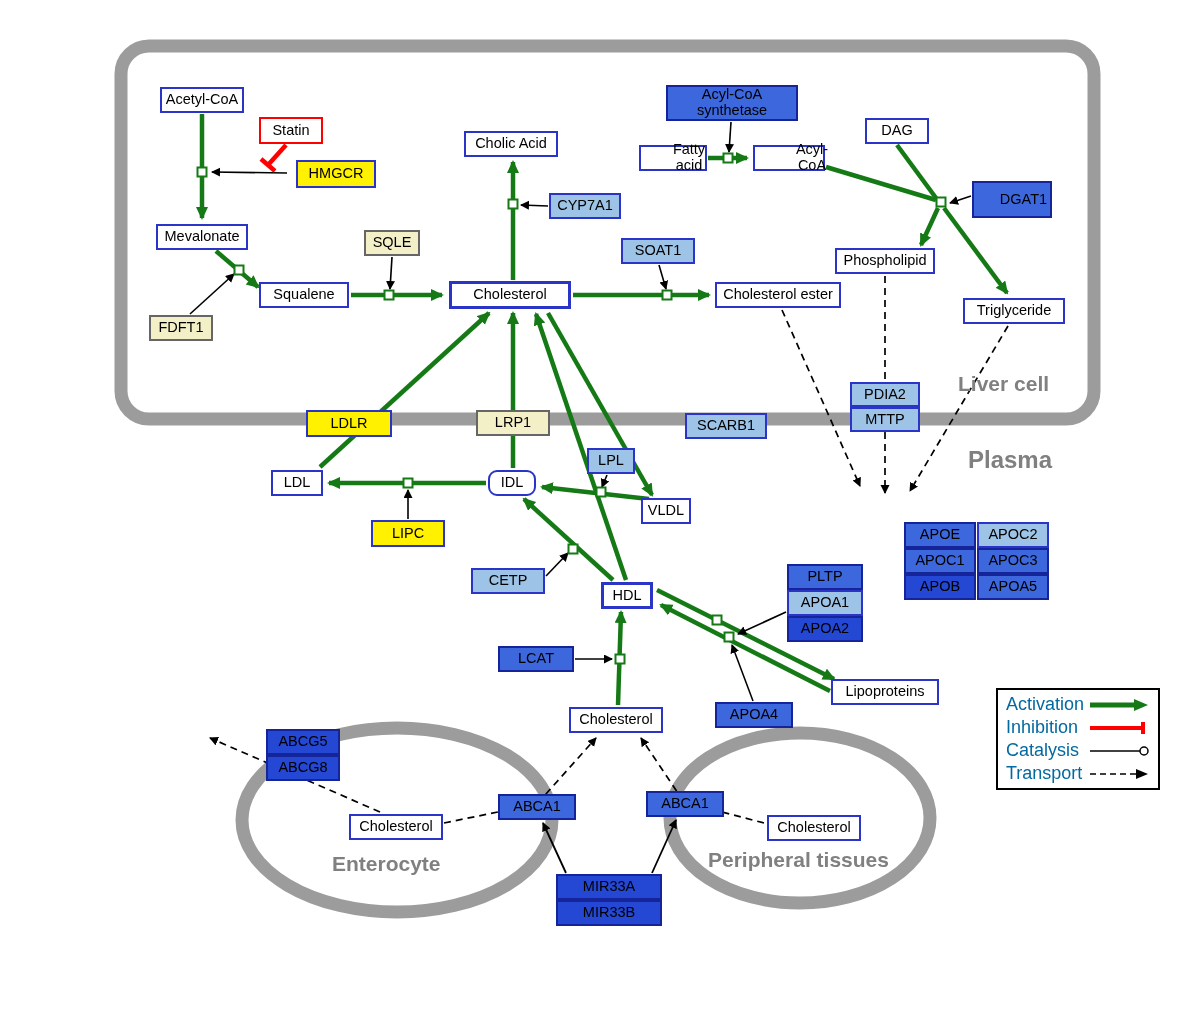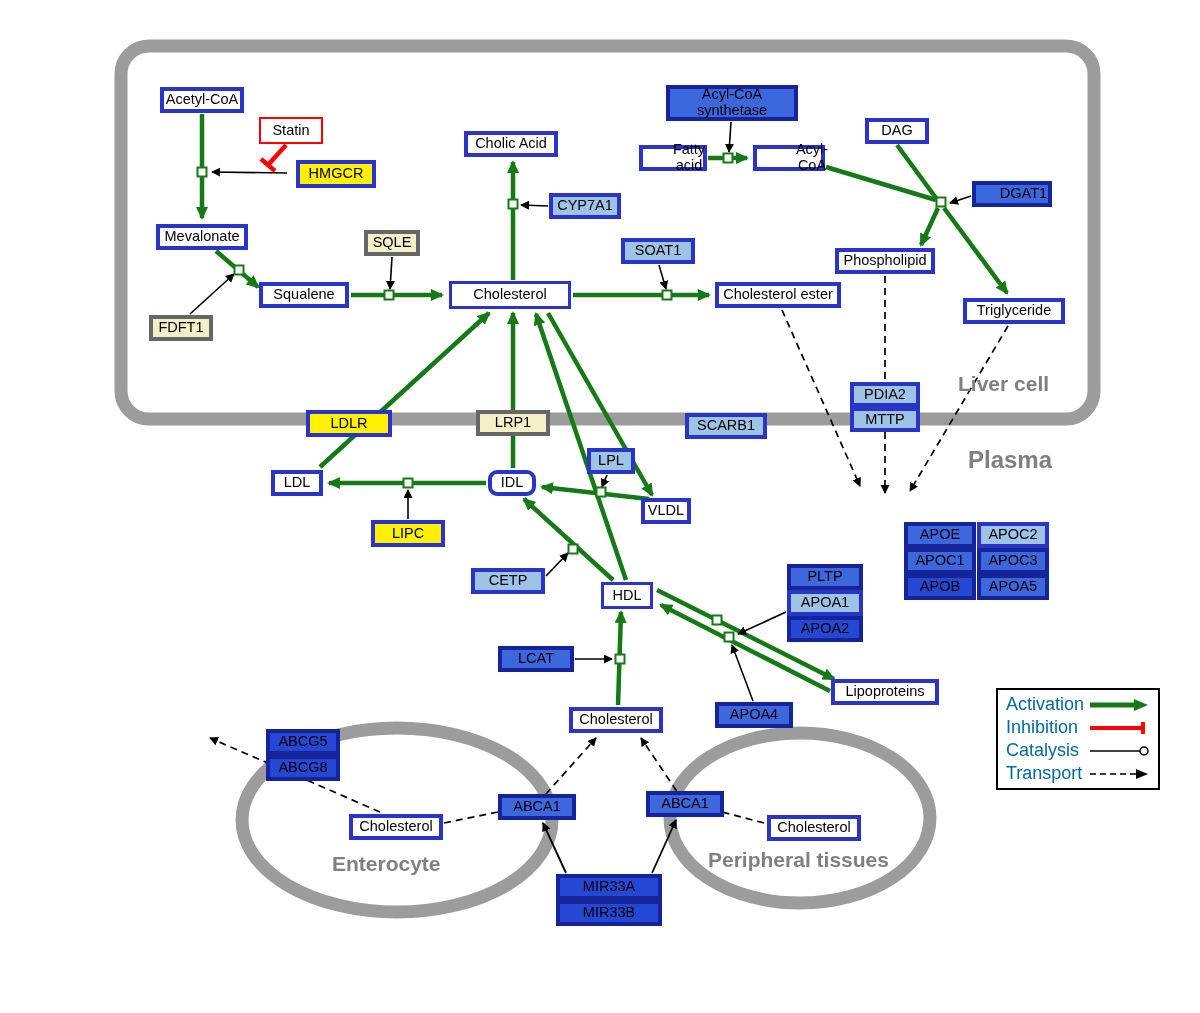--- a/index.html
+++ b/index.html
@@ -1,21 +1,21 @@
 <!DOCTYPE html>
 <html><head>
 <meta charset="utf-8">
 <style>
   html,body{margin:0;padding:0;background:#fff;}
   #canvas{position:relative;width:1200px;height:1013px;background:#fff;overflow:hidden;
           font-family:"Liberation Sans",sans-serif;}
   svg.layer{position:absolute;left:0;top:0;z-index:1;}
   .node{position:absolute;z-index:3;display:flex;align-items:center;justify-content:center;
         text-align:center;font-size:14.5px;line-height:1.08;color:#000;background:#fff;
-        border:4px solid #a16207;box-sizing:border-box;}
+        border:2px solid #a16207;box-sizing:border-box;}
   .met{background:#fff;border-color:#2a35c8;}
   .met-bold{border-width:3px;}
   .y-bright{background:#fff100;border-color:#2a35c8;}
   .y-pale{background:#f3efc7;border-color:#666;}
   .b-light{background:#9dc3e6;border-color:#2a35c8;}
   .b-med{background:#3d68dd;border-color:#16249a;}
   .b-dark{background:#2447d4;border-color:#16249a;}
   .statin{background:#fff;border-color:#ff0000;border-width:2.5px;}
   .comp-label{position:absolute;z-index:2;font-weight:bold;color:#808080;}
   #liver-label{left:958px;top:372px;font-size:21px;}
@@ -135,21 +135,21 @@
   <div class="node y-pale" style="left:364px;top:230px;width:56px;height:26px;">SQLE</div>
   <div class="node met" style="left:259px;top:282px;width:90px;height:26px;">Squalene</div>
   <div class="node y-pale" style="left:149px;top:315px;width:64px;height:26px;">FDFT1</div>
   <div class="node met met-bold" style="left:449px;top:281px;width:122px;height:28px;">Cholesterol</div>
   <div class="node b-light" style="left:621px;top:238px;width:74px;height:26px;">SOAT1</div>
   <div class="node met" style="left:715px;top:282px;width:126px;height:26px;">Cholesterol ester</div>
   <div class="node b-med" style="left:666px;top:85px;width:132px;height:36px;">Acyl-CoA synthetase</div>
   <div class="node met" style="left:639px;top:145px;width:68px;height:26px;padding-left:32px;">Fatty acid</div>
   <div class="node met" style="left:753px;top:145px;width:72px;height:26px;padding-left:46px;">Acyl-CoA</div>
   <div class="node met" style="left:865px;top:118px;width:64px;height:26px;">DAG</div>
-  <div class="node b-med" style="left:972px;top:181px;width:80px;height:26px;padding-left:23px;">DGAT1</div>
+  <div class="node b-med" style="left:972px;top:181px;width:80px;height:37px;padding-left:23px;">DGAT1</div>
   <div class="node met" style="left:835px;top:248px;width:100px;height:26px;">Phospholipid</div>
   <div class="node met" style="left:963px;top:298px;width:102px;height:26px;">Triglyceride</div>
   <div class="node b-light" style="left:850px;top:382px;width:70px;height:25px;">PDIA2</div>
   <div class="node b-light" style="left:850px;top:407px;width:70px;height:25px;">MTTP</div>
   <div class="node b-light" style="left:685px;top:413px;width:82px;height:26px;">SCARB1</div>
   <div class="node y-bright" style="left:306px;top:410px;width:86px;height:27px;">LDLR</div>
   <div class="node y-pale" style="left:476px;top:410px;width:74px;height:26px;">LRP1</div>
   <div class="node met" style="left:271px;top:470px;width:52px;height:26px;">LDL</div>
   <div class="node met" style="left:488px;top:470px;width:48px;height:26px;border-radius:9px;">IDL</div>
   <div class="node b-light" style="left:587px;top:448px;width:48px;height:26px;">LPL</div>

